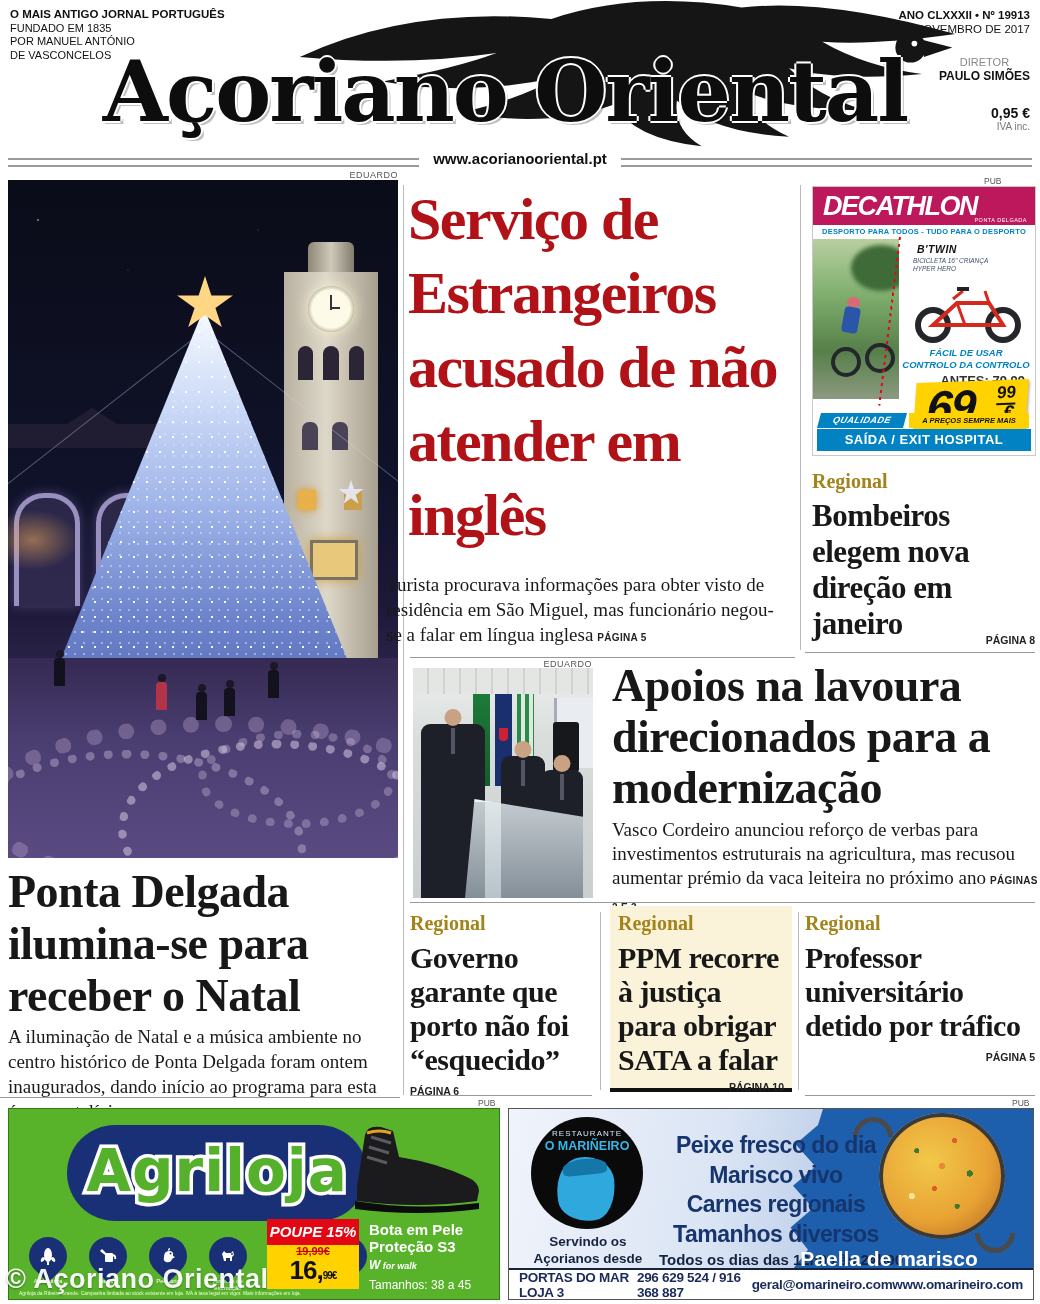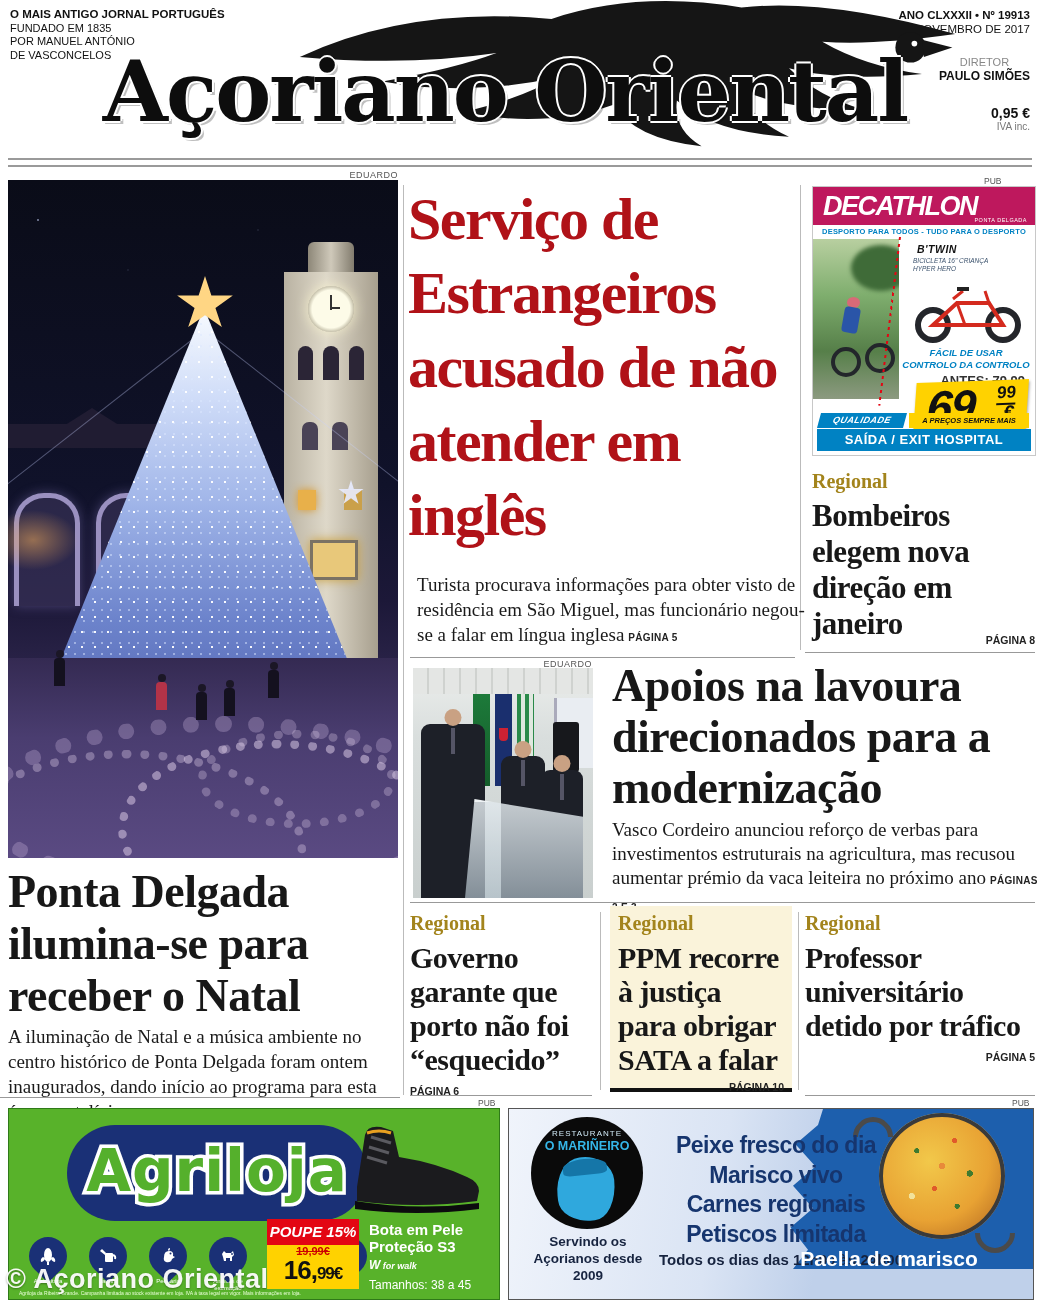--- a/index.html
+++ b/index.html
@@ -28,21 +28,21 @@
 
   
   .vline{position:absolute;width:1px;background:#bbb;}
   .hline{position:absolute;height:1px;background:#999;}
   .credit{position:absolute;font-size:9px;color:#555;letter-spacing:.5px;}
   .pub{position:absolute;font-size:8.5px;color:#555;}
 
   
   .lead-headline{position:absolute;left:408px;top:182px;width:392px;
     font-weight:bold;font-size:60px;line-height:74px;letter-spacing:-1.5px;color:#b01218;}
-  .lead-deck{position:absolute;left:417px;top:572px;width:388px;
+  .lead-deck{position:absolute;left:386px;top:572px;width:388px;
     font-size:19px;line-height:25px;color:#1a1a1a;}
   .pageref{font-family:"Liberation Sans",sans-serif;font-size:10px;font-weight:bold;color:#222;
     letter-spacing:.3px;margin-left:4px;}
   .pageref-line{position:absolute;font-size:10.5px;font-weight:bold;color:#222;text-align:right;}
 
   
   .kicker{font-family:"Liberation Serif","DejaVu Serif",serif;font-weight:bold;
     font-size:20px;color:#a3841c;}
   .brief-h{font-family:"Liberation Serif","DejaVu Serif",serif;font-weight:bold;
     color:#181818;letter-spacing:-.5px;}
@@ -183,21 +183,21 @@
   .pin{position:relative;width:42px;text-align:center;}
   .pin .drop{width:38px;height:38px;margin:0 auto;background:#1a3076;border-radius:50% 50% 50% 0;
     transform:rotate(-45deg);display:flex;align-items:center;justify-content:center;}
   .pin .drop svg{transform:rotate(45deg);}
   .pin .lbl{margin-top:3px;font-size:6px;color:#fff;line-height:7px;}
   .poupe{position:absolute;left:258px;top:110px;width:92px;height:26px;background:#e30613;
     color:#fff;font-weight:bold;font-size:15px;text-align:center;line-height:26px;font-style:italic;}
   .pricebox{position:absolute;left:258px;top:136px;width:92px;height:44px;background:#ffd200;text-align:center;}
   .oldp{font-size:11px;font-weight:bold;color:#c00;text-decoration:line-through;line-height:12px;}
   .newp{font-size:26px;font-weight:bold;color:#111;line-height:26px;letter-spacing:-1px;}
-  .newp small{font-size:17px;}
+  .newp small{font-size:10px;}
   .boot{position:absolute;left:318px;top:8px;width:160px;height:100px;}
   .agri-prod{position:absolute;left:360px;top:112px;color:#fff;font-weight:bold;font-size:15px;line-height:17px;}
   .agri-walk{font-size:9px;font-style:italic;color:#fff;margin-top:2px;}
   .agri-walk b{font-size:12px;}
   .agri-sizes{font-size:12px;font-weight:normal;margin-top:2px;}
   .agri-code{font-size:8px;color:#ffe98a;margin-top:1px;}
   .agri-fine{position:absolute;left:10px;bottom:3px;right:10px;font-size:5px;color:#eaffda;}
   .watermark{position:absolute;left:6px;top:1264px;font-size:27px;font-weight:bold;color:rgba(255,255,255,.95);
     text-shadow:0 1px 2px rgba(0,0,0,.35);letter-spacing:.5px;}
 
@@ -266,20 +266,23 @@
       Q480 128 520 146 Q440 142 402 108 Q398 138 428 156 Q356 148 336 112
       Q262 138 178 120 Q244 104 274 84 Q182 104 92 88 Q170 74 212 58 Q118 72 5 62 Z"></path>
     <circle cx="648" cy="52" r="16" fill="#151515"></circle>
     <path fill="#151515" d="M660 44 L692 52 L662 62 Z"></path>
     <circle cx="652" cy="48" r="3" fill="#fff"></circle>
   </svg>
 
   <div class="masthead-title">Açoriano Oriental</div>
 
   <div class="rule-band"></div>
+  <div class="site-label">
+    <span>www.acorianooriental.pt</span>
+  </div>
 
   <div class="vline" style="left:403px;top:185px;height:910px;"></div>
   <div class="vline" style="left:800px;top:185px;height:465px;"></div>
   <div class="vline" style="left:600px;top:912px;height:178px;"></div>
   <div class="vline" style="left:798px;top:912px;height:178px;"></div>
   <div class="hline" style="left:410px;top:657px;width:385px;"></div>
   <div class="hline" style="left:805px;top:652px;width:230px;"></div>
   <div class="hline" style="left:410px;top:902px;width:625px;"></div>
   <div class="hline" style="left:410px;top:1095px;width:182px;"></div>
   <div class="hline" style="left:805px;top:1095px;width:230px;"></div>
@@ -516,19 +519,25 @@
     <div class="mar-logo">
       <div class="t1">RESTAURANTE</div>
       <div class="t2">O MARIÑEIRO</div>
       <div class="fisher"></div>
     </div>
     <div class="mar-serving">Servindo os Açorianos desde 2009</div>
     <div class="mar-menu">
       <div>Peixe fresco do dia</div>
       <div>Marisco vivo</div>
       <div>Carnes regionais</div>
-      <div>Petiscos limitada</div>
+      <div>Tamanhos diversos</div>
     </div>
     <div class="mar-hours">Todos os dias das 12h00 às 24h00</div>
     <div class="mar-dish">Paella de marisco</div>
+    <div class="mar-footer">
+      <span>PORTAS DO MAR LOJA 3</span>
+      <span>296 629 524 / 916 368 887</span>
+      <span>geral@omarineiro.com</span>
+      <span>www.omarineiro.com</span>
+    </div>
   </div>
 
 </div>
 
 </body></html>

